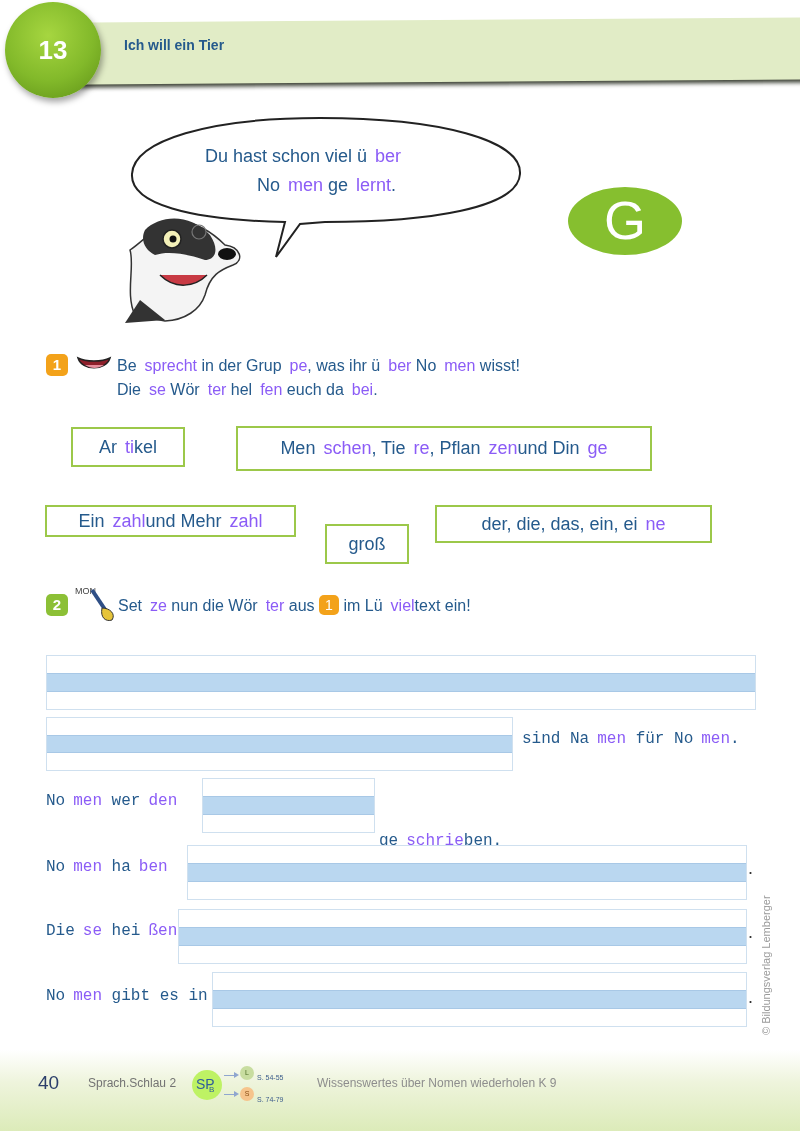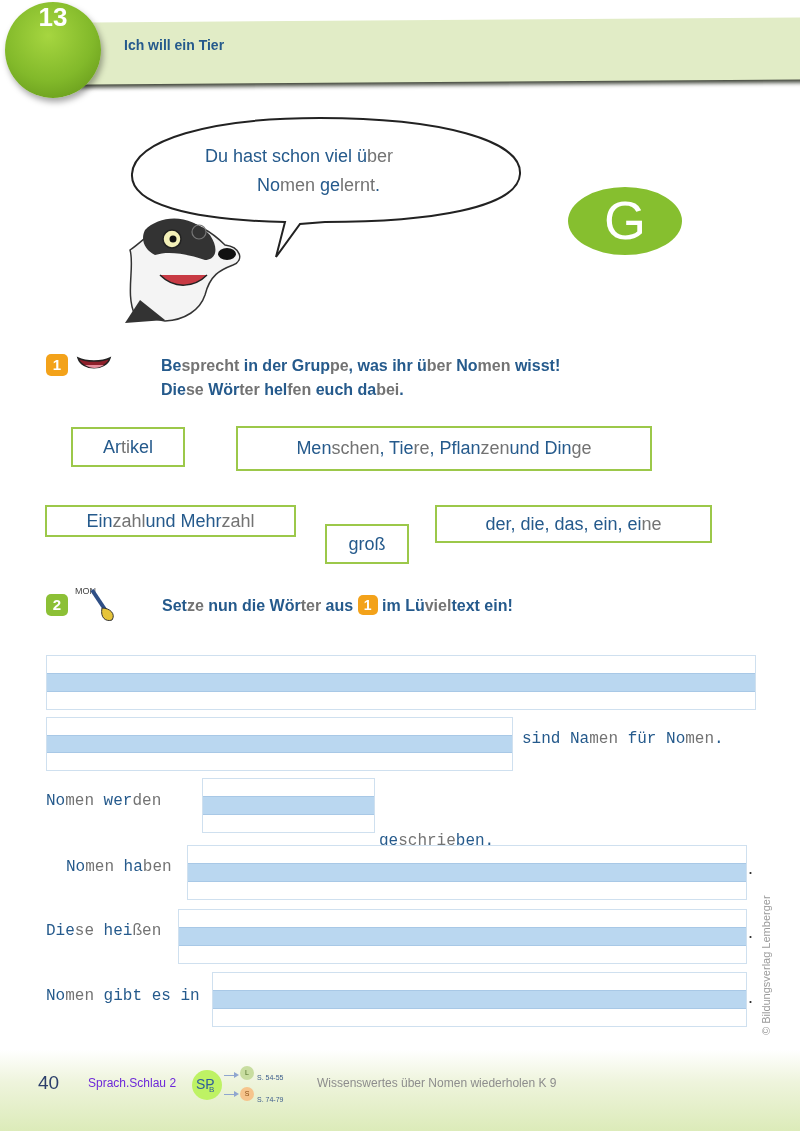--- a/index.html
+++ b/index.html
@@ -1,34 +1,34 @@
 <!DOCTYPE html>
 <html><head>
 <meta charset="utf-8">
 <style>
   * { box-sizing: border-box; margin: 0; padding: 0; }
   html, body { width: 800px; height: 1131px; background: #ffffff; overflow: hidden; }
   body { position: relative; font-family: "DejaVu Sans", sans-serif; color: #255a8c; }
 
   .blue { color: #255a8c; }
-  .red { color: #737373; }
+  .red { color: #8b5cf6; padding-left: 8px; }
 
   
   .header-band {
     position: absolute; left: 55px; top: 20px; width: 760px; height: 62px;
     background: #e1ecc6;
     border-radius: 4px 0 0 4px;
     box-shadow: 0 5px 4px -2px #3a3f33;
     transform: skewY(-0.4deg);
   }
   .chapter-badge {
     position: absolute; left: 5px; top: 2px; width: 96px; height: 96px; border-radius: 50%;
     background: radial-gradient(circle at 45% 35%, #a6d640 0%, #82b92a 55%, #5d8f16 100%);
     box-shadow: 2px 4px 6px rgba(0,0,0,0.35);
-    display: flex; align-items: flex-start; justify-content: center;
+    display: flex; align-items: center; justify-content: center;
     color: #fff; font-weight: bold; font-size: 26px;
     font-family: "Liberation Sans", sans-serif;
   }
   .chapter-title {
     position: absolute; left: 124px; top: 37px; font-size: 14px; font-weight: bold;
     color: #255a8c; font-family: "Liberation Sans", sans-serif;
   }
 
   
   .bubble-svg { position: absolute; left: 110px; top: 112px; }
@@ -44,23 +44,22 @@
 
   
   .task-num {
     position: absolute; width: 22px; height: 22px; border-radius: 5px;
     color: #fff; font-weight: bold; font-size: 15px; text-align: center; line-height: 22px;
     font-family: "Liberation Sans", sans-serif;
   }
   .task-num.orange { background: #f3a21a; }
   .task-num.green { background: #8cc036; }
   .task-text {
-    position: absolute; font-weight: bold; font-size: 16px; font-family: "Liberation Sans", sans-serif;
+    position: absolute; font-weight: normal; font-size: 16px; font-family: "Liberation Sans", sans-serif;
     line-height: 24px;
-    margin-left: 44px;
   }
   .inline-num {
     display: inline-block; width: 20px; height: 20px; border-radius: 5px; background: #f3a21a;
     color: #fff; font-size: 14px; text-align: center; line-height: 20px; vertical-align: 1px;
   }
 
   
   .word-box {
     position: absolute; border: 2px solid #9cc84a; background: #fff;
     display: flex; align-items: center; justify-content: center;
@@ -80,21 +79,21 @@
     position: absolute; left: 760px; top: 1035px; transform: rotate(-90deg); transform-origin: left top;
     font-size: 11px; color: #9a9a9a; white-space: nowrap; font-family: "Liberation Sans", sans-serif;
   }
 
   
   .footer {
     position: absolute; left: 0; top: 1050px; width: 800px; height: 81px;
     background: linear-gradient(to bottom, #ffffff 0%, #eef4dc 40%, #dcebb9 100%);
   }
   .page-num { position: absolute; left: 38px; top: 1072px; font-size: 19px; color: #2c3f6b; font-family: "Liberation Sans", sans-serif; }
-  .book-title { position: absolute; left: 88px; top: 1076px; font-size: 12px; color: #6d28d9; font-family: "Liberation Sans", sans-serif; }
+  .book-title { position: absolute; left: 88px; top: 1076px; font-size: 12px; color: #737373; font-family: "Liberation Sans", sans-serif; }
   .sp-circle { position: absolute; left: 192px; top: 1070px; width: 30px; height: 30px; border-radius: 50%; background: #bef264; color: #2f5d9a; font-size: 14px; font-family: "Liberation Sans", sans-serif; }
   .sp-circle .sp { position: absolute; left: 4px; top: 6px; }
   .sp-circle .b { position: absolute; left: 17px; top: 15px; font-size: 8px; }
   .arrow { position: absolute; height: 1px; background: #8fa6cf; width: 12px; }
   .arrow::after { content: ""; position: absolute; right: -3px; top: -3px; border-left: 5px solid #8fa6cf; border-top: 3px solid transparent; border-bottom: 3px solid transparent; }
   .mini-circle { position: absolute; width: 14px; height: 14px; border-radius: 50%; font-size: 7px; text-align: center; line-height: 14px; font-family: "Liberation Sans", sans-serif; }
   .mini-circle.l { background: #c8dda0; color: #4a6b24; }
   .mini-circle.s { background: #f6c48c; color: #8a4e14; }
   .mini-ref { position: absolute; font-size: 7px; color: #3d5d8c; font-family: "Liberation Sans", sans-serif; }
   .footer-desc { position: absolute; left: 305px; top: 1076px; font-size: 12px; color: #8d8d8d; font-family: "Liberation Sans", sans-serif; margin-left: 12px; }
@@ -182,21 +181,21 @@
     <div class="fill"></div>
   </div>
 <div class="line-text" style="left:522px; top:730px;"><span class="blue">sind Na</span><span class="red">men</span><span class="blue"> für No</span><span class="red">men</span><span class="blue">.</span></div>
 
 <div class="line-text" style="left:46px; top:792px;"><span class="blue">No</span><span class="red">men</span><span class="blue"> wer</span><span class="red">den</span></div>
 <div class="gap" style="left:202px; top:778px; width:173px; height:55px;">
     <div class="fill"></div>
   </div>
 <div class="line-text" style="left:379px; top:792px;margin-top:40px;"><span class="blue">ge</span><span class="red">schrie</span><span class="blue">ben.</span></div>
 
-<div class="line-text" style="left:46px; top:858px;margin-left:20px;"><span class="blue">No</span><span class="red">men</span><span class="blue"> ha</span><span class="red">ben</span></div>
+<div class="line-text" style="left:46px; top:858px;"><span class="blue">No</span><span class="red">men</span><span class="blue"> ha</span><span class="red">ben</span></div>
 <div class="gap" style="left:187px; top:845px; width:560px; height:55px;">
     <div class="fill"></div>
   </div>
 <div class="dot" style="left:748px; top:858px;">.</div>
 
 <div class="line-text" style="left:46px; top:922px;"><span class="blue">Die</span><span class="red">se</span><span class="blue"> hei</span><span class="red">ßen</span></div>
 <div class="gap" style="left:178px; top:909px; width:569px; height:55px;">
     <div class="fill"></div>
   </div>
 <div class="dot" style="left:748px; top:922px;">.</div>

